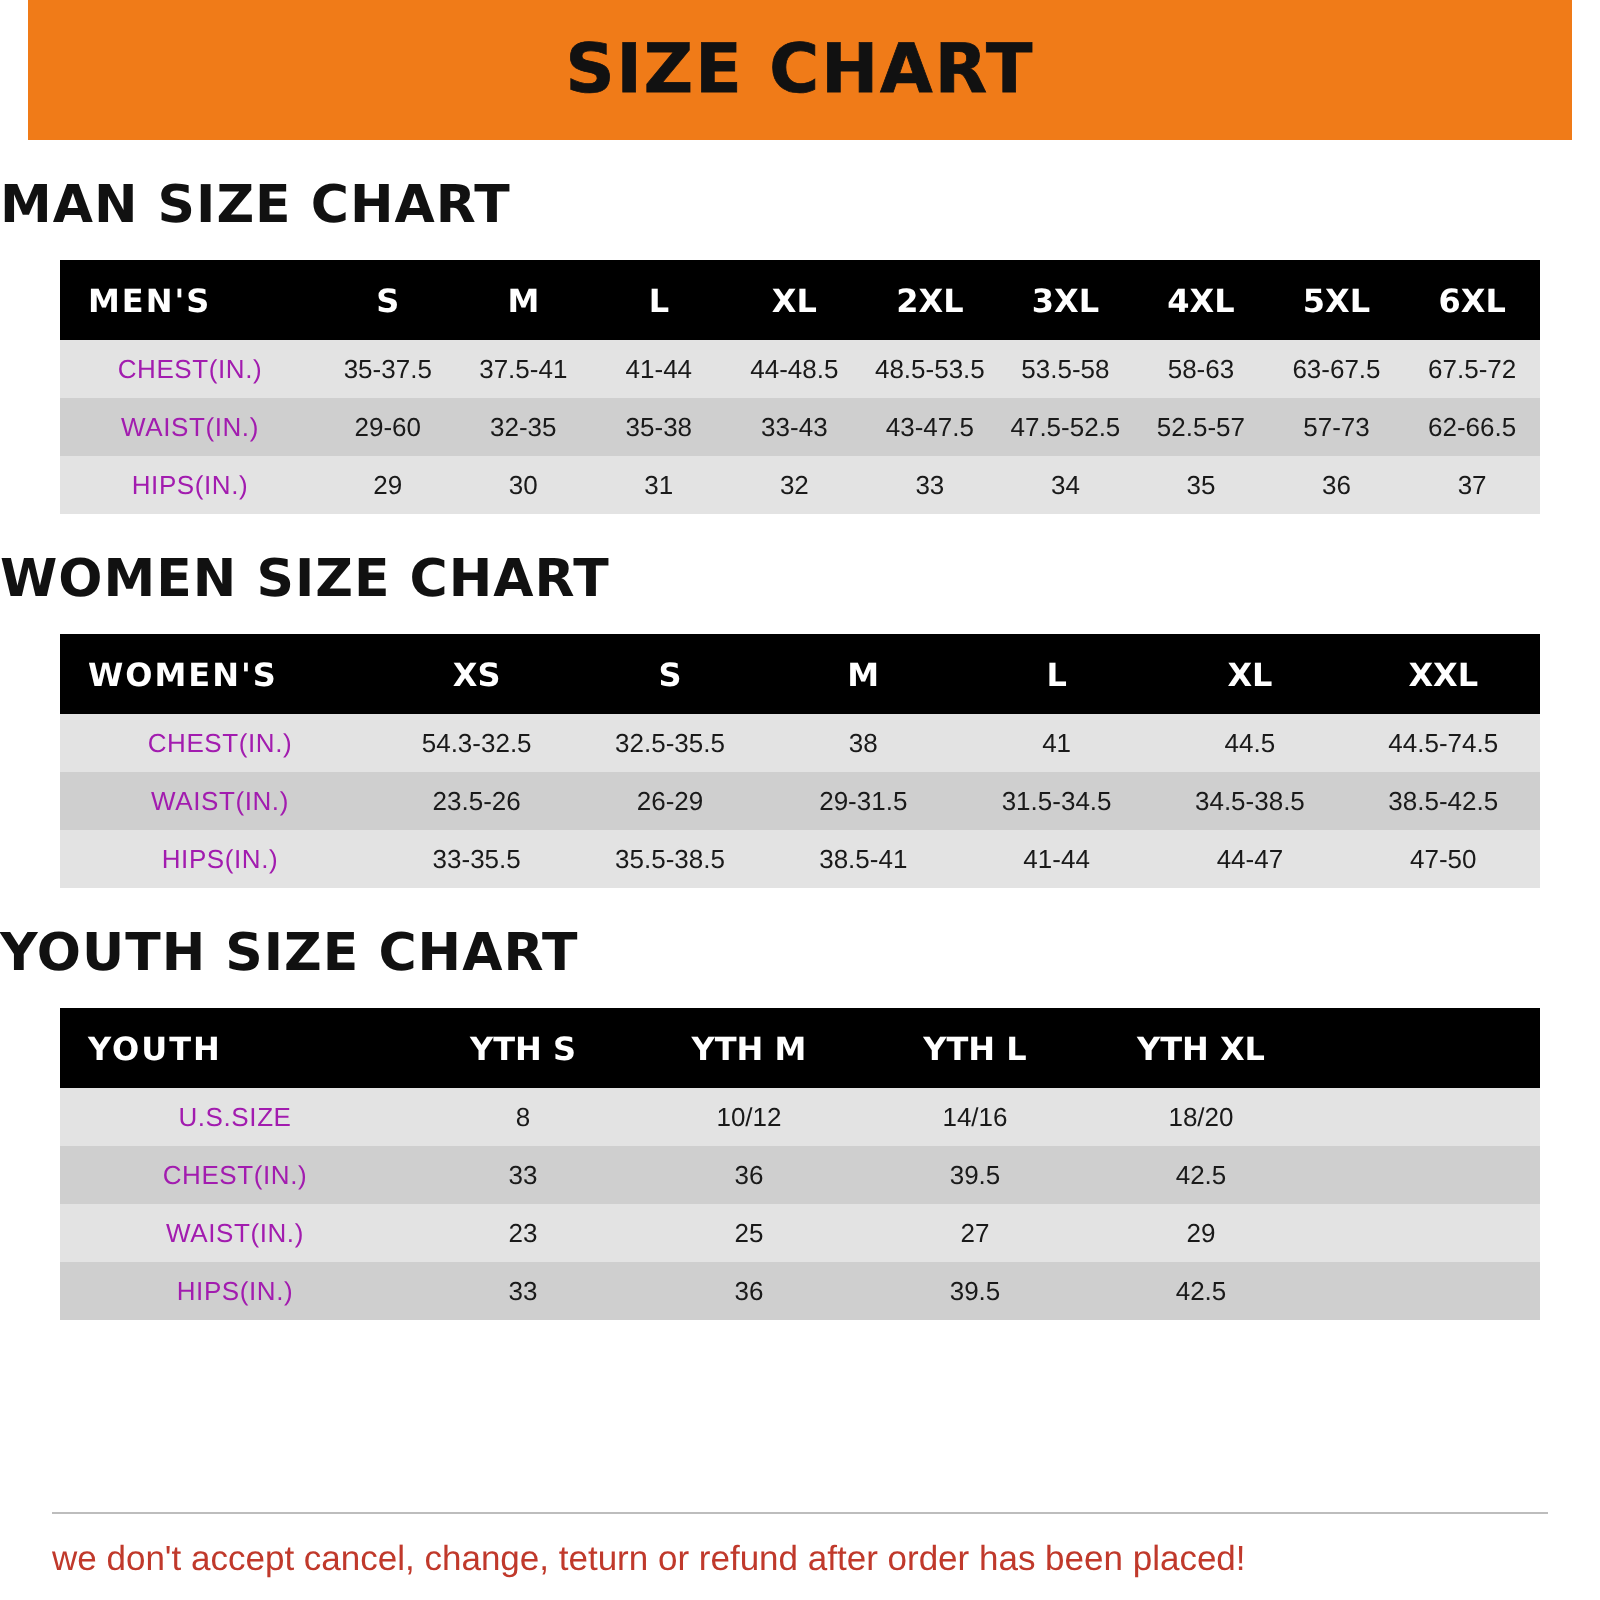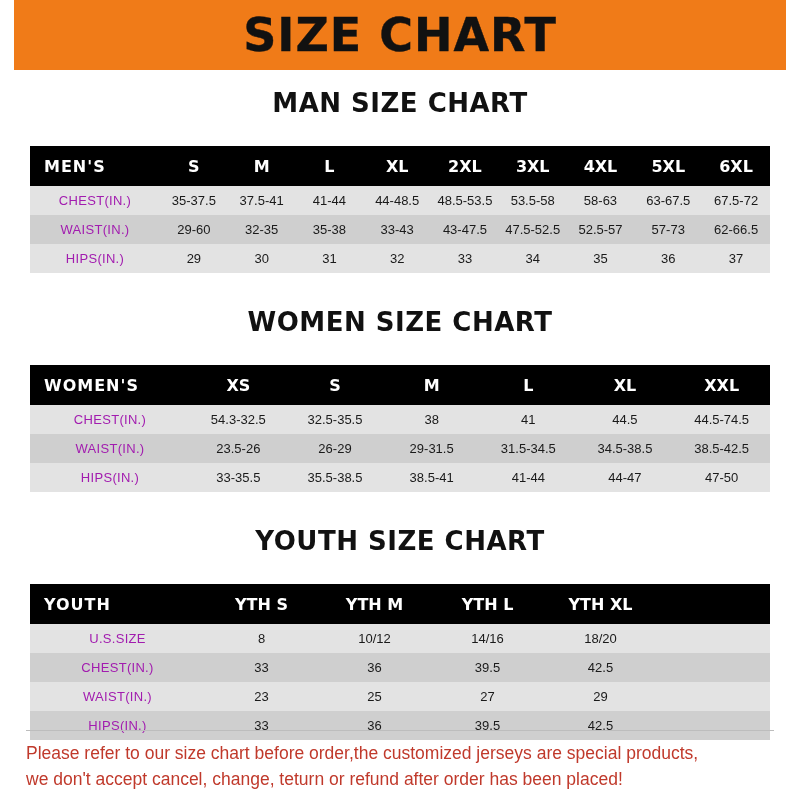--- a/index.html
+++ b/index.html
@@ -20,49 +20,48 @@
     height: 70px;
     background: #F07B18;
     display: flex;
     align-items: center;
     justify-content: center;
     position: relative;
   }
   .banner .title {
     font-family: "DejaVu Sans", sans-serif;
     font-weight: bold;
-    font-size: 46px;
+    font-size: 34px;
     letter-spacing: 1px;
     color: #111111;
     line-height: 1;
     -webkit-text-stroke: 0.4px #111;
   }
   .banner .edge-left, .banner .edge-right {
     position: absolute;
     top: 0; bottom: 0;
     width: 14px;
     background: #ffffff;
   }
   .banner .edge-left { left: 0; }
   .banner .edge-right { right: 0; }
 
   
   .section-title {
-    text-align: center;
     font-family: "DejaVu Sans", sans-serif;
     font-weight: bold;
     color: #111111;
     font-size: 26px;
     letter-spacing: 0.5px;
   }
 
   
   .tbl {
     width: 740px;
-    margin: 16px auto;
+    margin: 0 auto;
     border-collapse: collapse;
     table-layout: fixed;
   }
   .tbl th, .tbl td {
     text-align: center;
     font-size: 13px;
     color: #1a1a1a;
     padding: 0;
     height: 29px;
     font-family: "Liberation Sans", sans-serif;
@@ -308,17 +307,16 @@
         <td>36</td>
         <td>39.5</td>
         <td>42.5</td>
         <td></td>
       </tr>
     </tbody>
   </table>
 
   <div class="note">
     <div class="divider"></div>
-    <div>Please refer to our size chart before order,the customized jerseys are special products,</div>
     <div>we don't accept cancel, change, teturn or refund after order has been placed!</div>
   </div>
 
 </div>
 
 </body></html>

